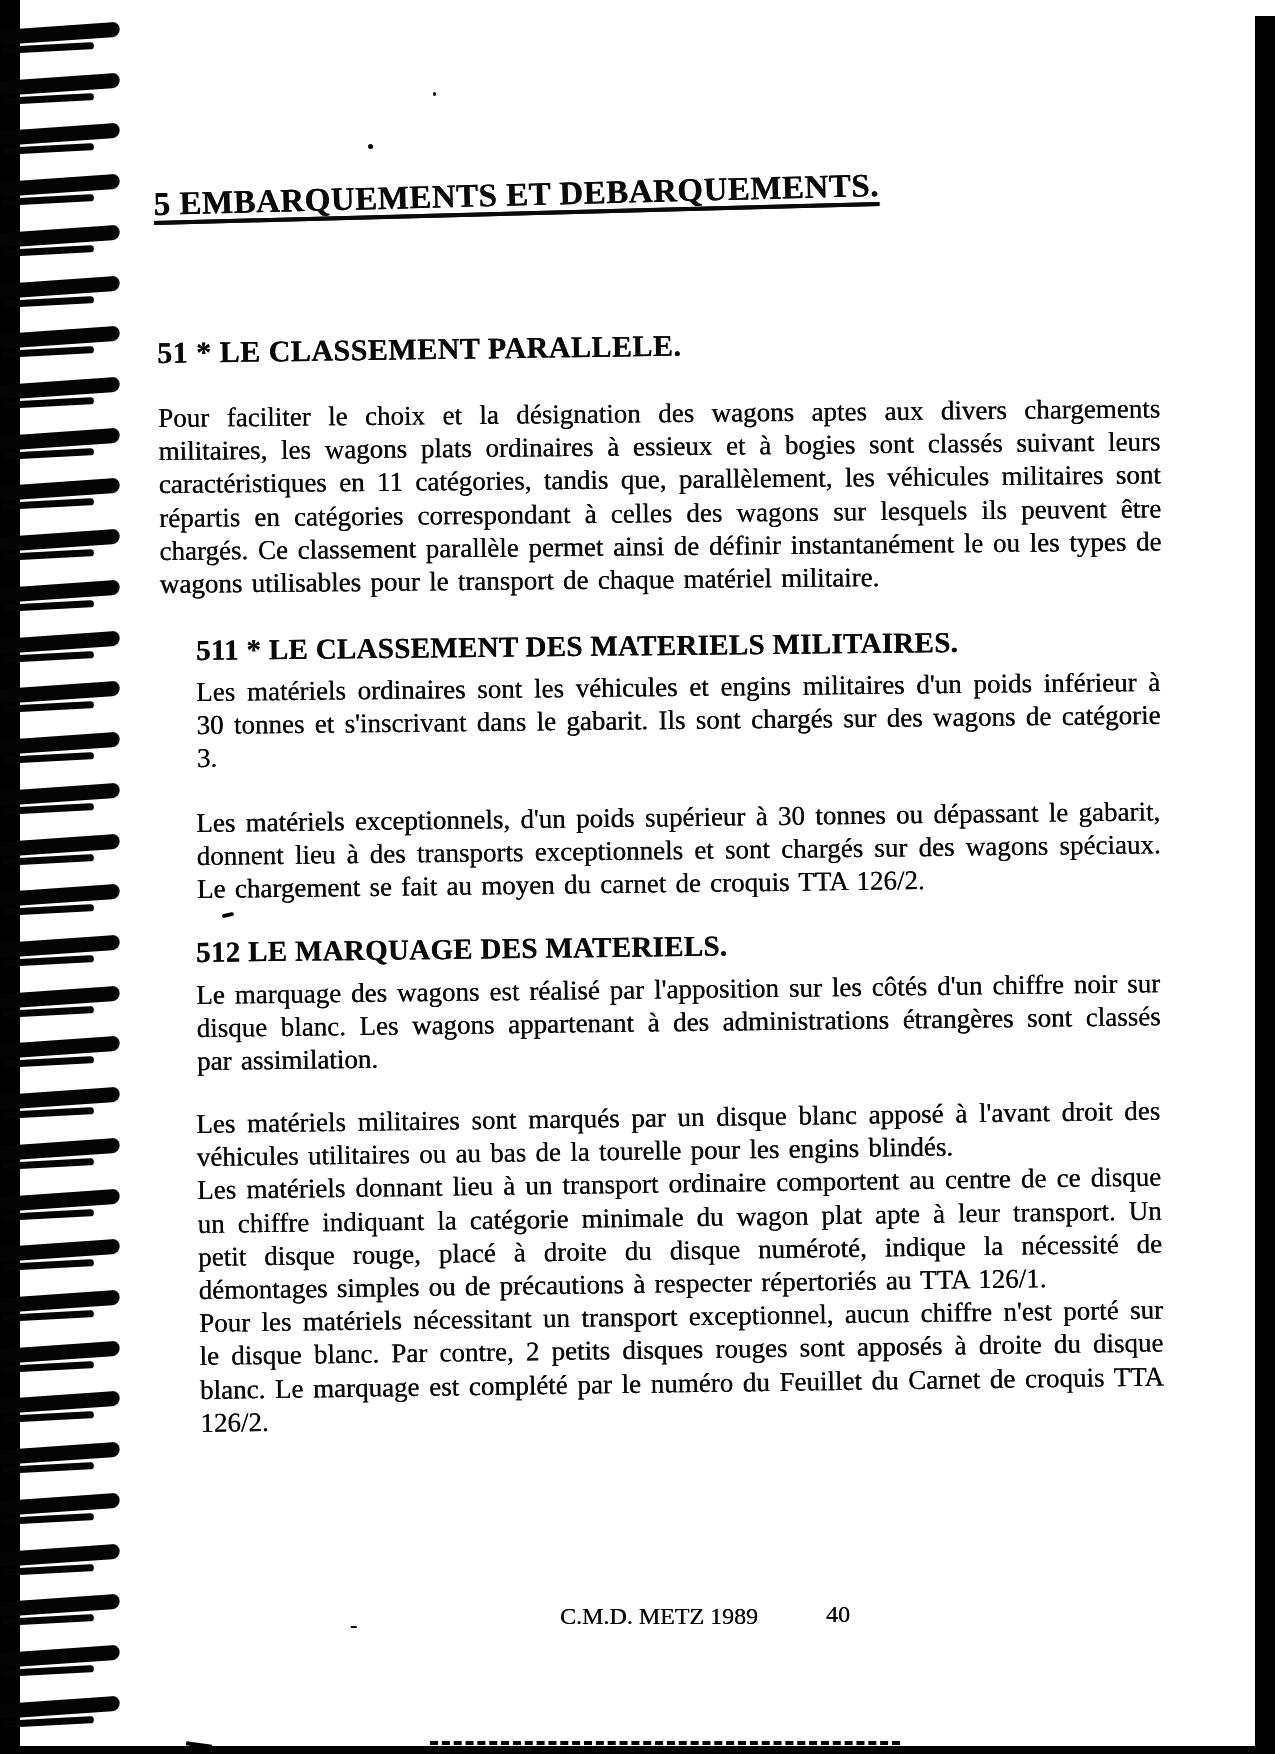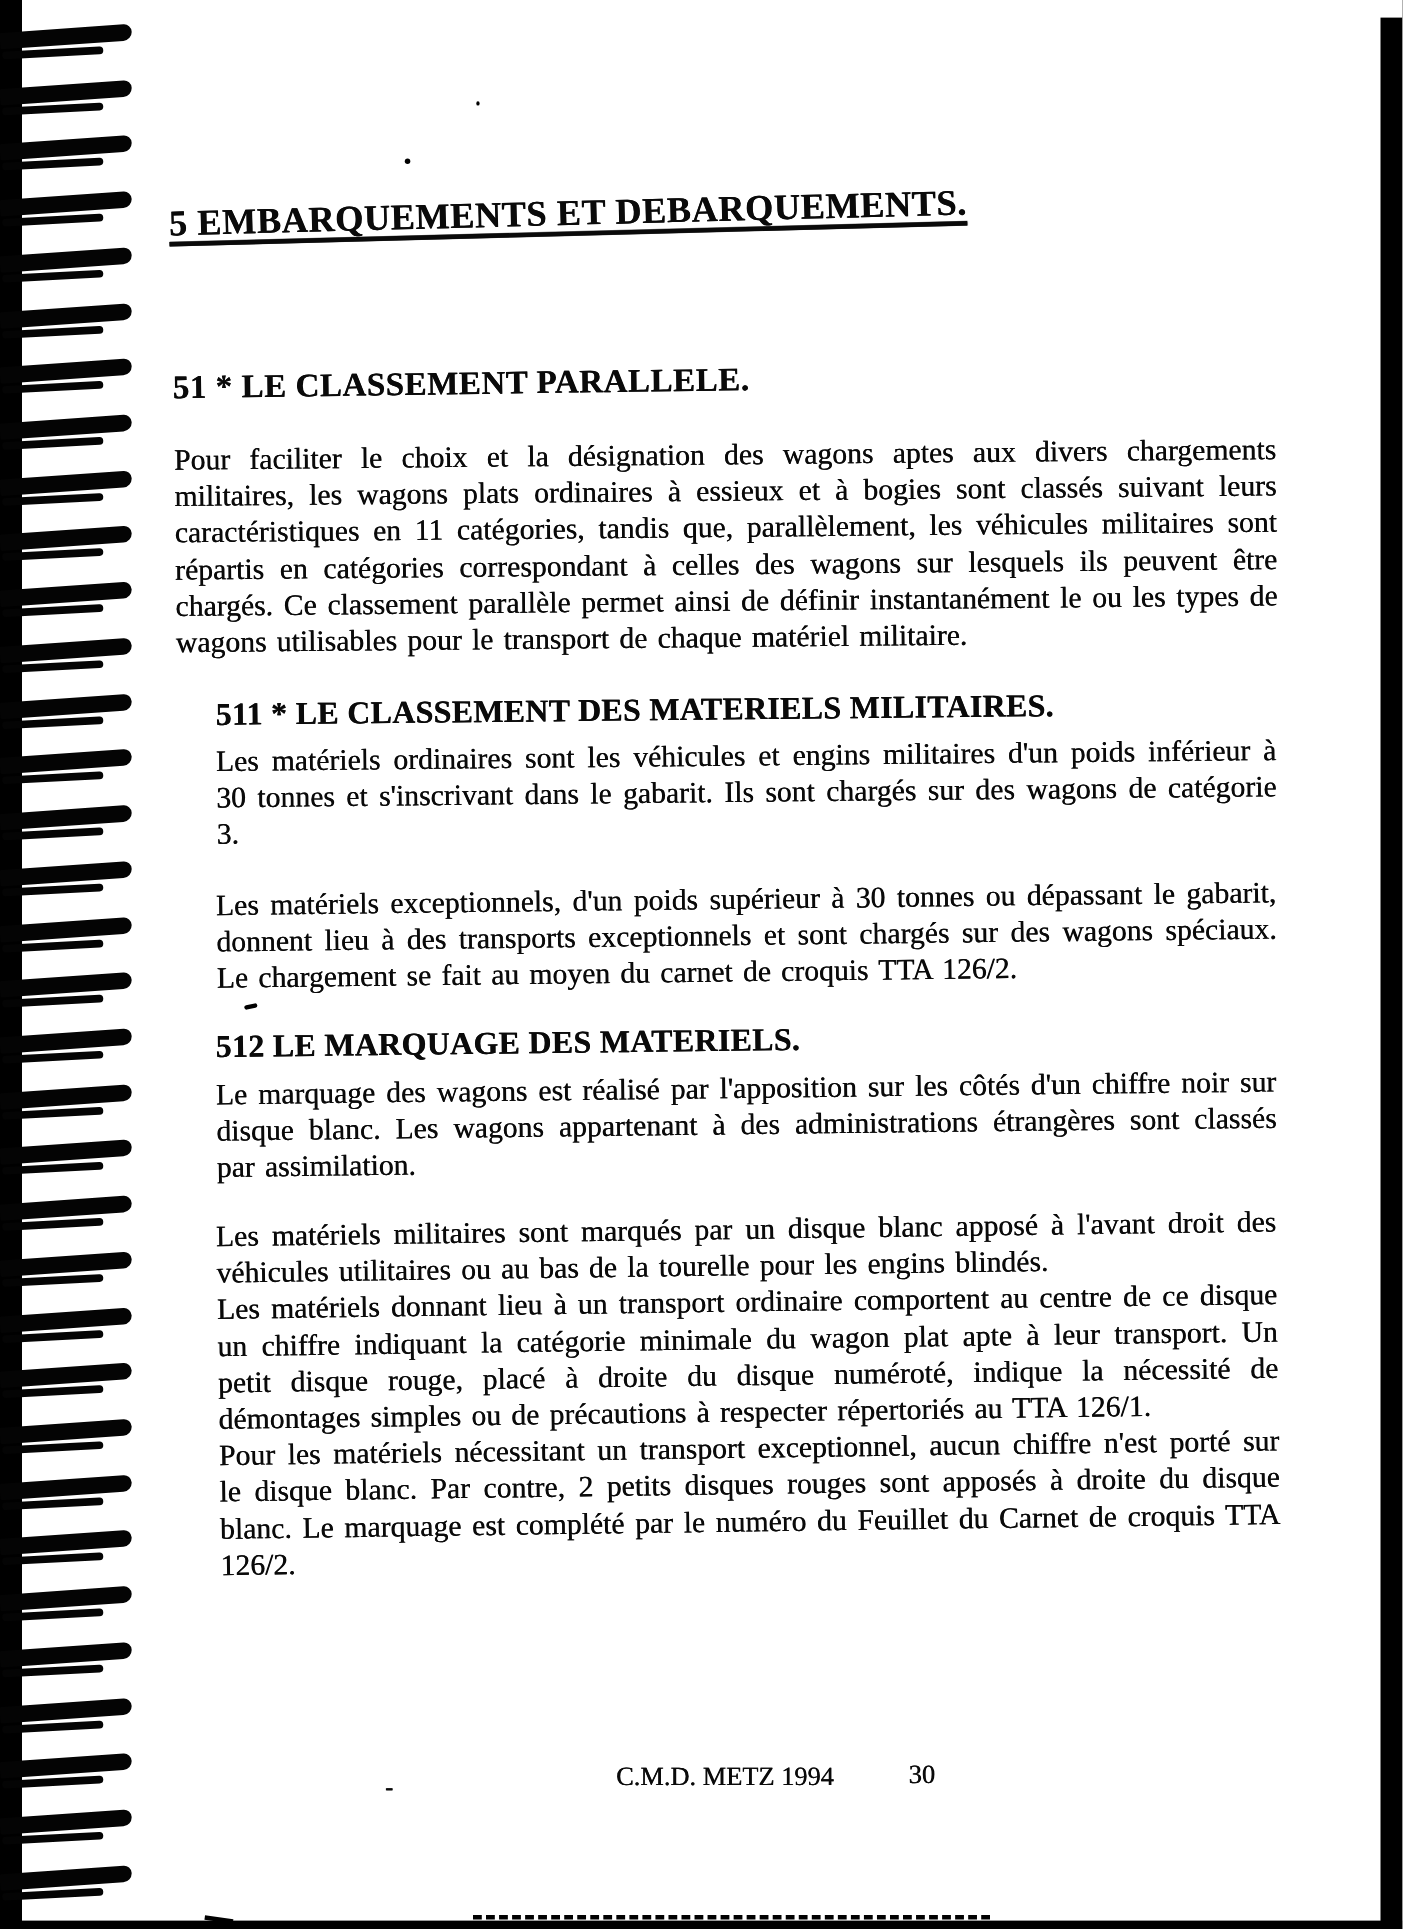--- a/index.html
+++ b/index.html
@@ -122,17 +122,17 @@
   <div class="tx body-par p511b">Les matériels exceptionnels, d'un poids supérieur à 30 tonnes ou dépassant le gabarit, donnent lieu à des transports exceptionnels et sont chargés sur des wagons spéciaux. Le chargement se fait au moyen du carnet de croquis TTA 126/2.</div>
 
   <div class="tx h-sub h512">512 LE MARQUAGE DES MATERIELS.</div>
   <div class="tx body-par p512a">Le marquage des wagons est réalisé par l'apposition sur les côtés d'un chiffre noir sur disque blanc. Les wagons appartenant à des administrations étrangères sont classés par assimilation.</div>
   <div class="tx body-par p512b">
     <p>Les matériels militaires sont marqués par un disque blanc apposé à l'avant droit des véhicules utilitaires ou au bas de la tourelle pour les engins blindés.</p>
     <p>Les matériels donnant lieu à un transport ordinaire comportent au centre de ce disque un chiffre indiquant la catégorie minimale du wagon plat apte à leur transport. Un petit disque rouge, placé à droite du disque numéroté, indique la nécessité de démontages simples ou de précautions à respecter répertoriés au TTA 126/1.</p>
     <p>Pour les matériels nécessitant un transport exceptionnel, aucun chiffre n'est porté sur le disque blanc. Par contre, 2 petits disques rouges sont apposés à droite du disque blanc. Le marquage est complété par le numéro du Feuillet du Carnet de croquis TTA 126/2.</p>
   </div>
 
-  <div class="tx footer-imprint">C.M.D. METZ 1994</div>
-  <div class="tx footer-page">30</div>
+  <div class="tx footer-imprint">C.M.D. METZ 1989</div>
+  <div class="tx footer-page">40</div>
   <div class="tx stray-dash">-</div>
 
 </div>
 
 </body></html>

